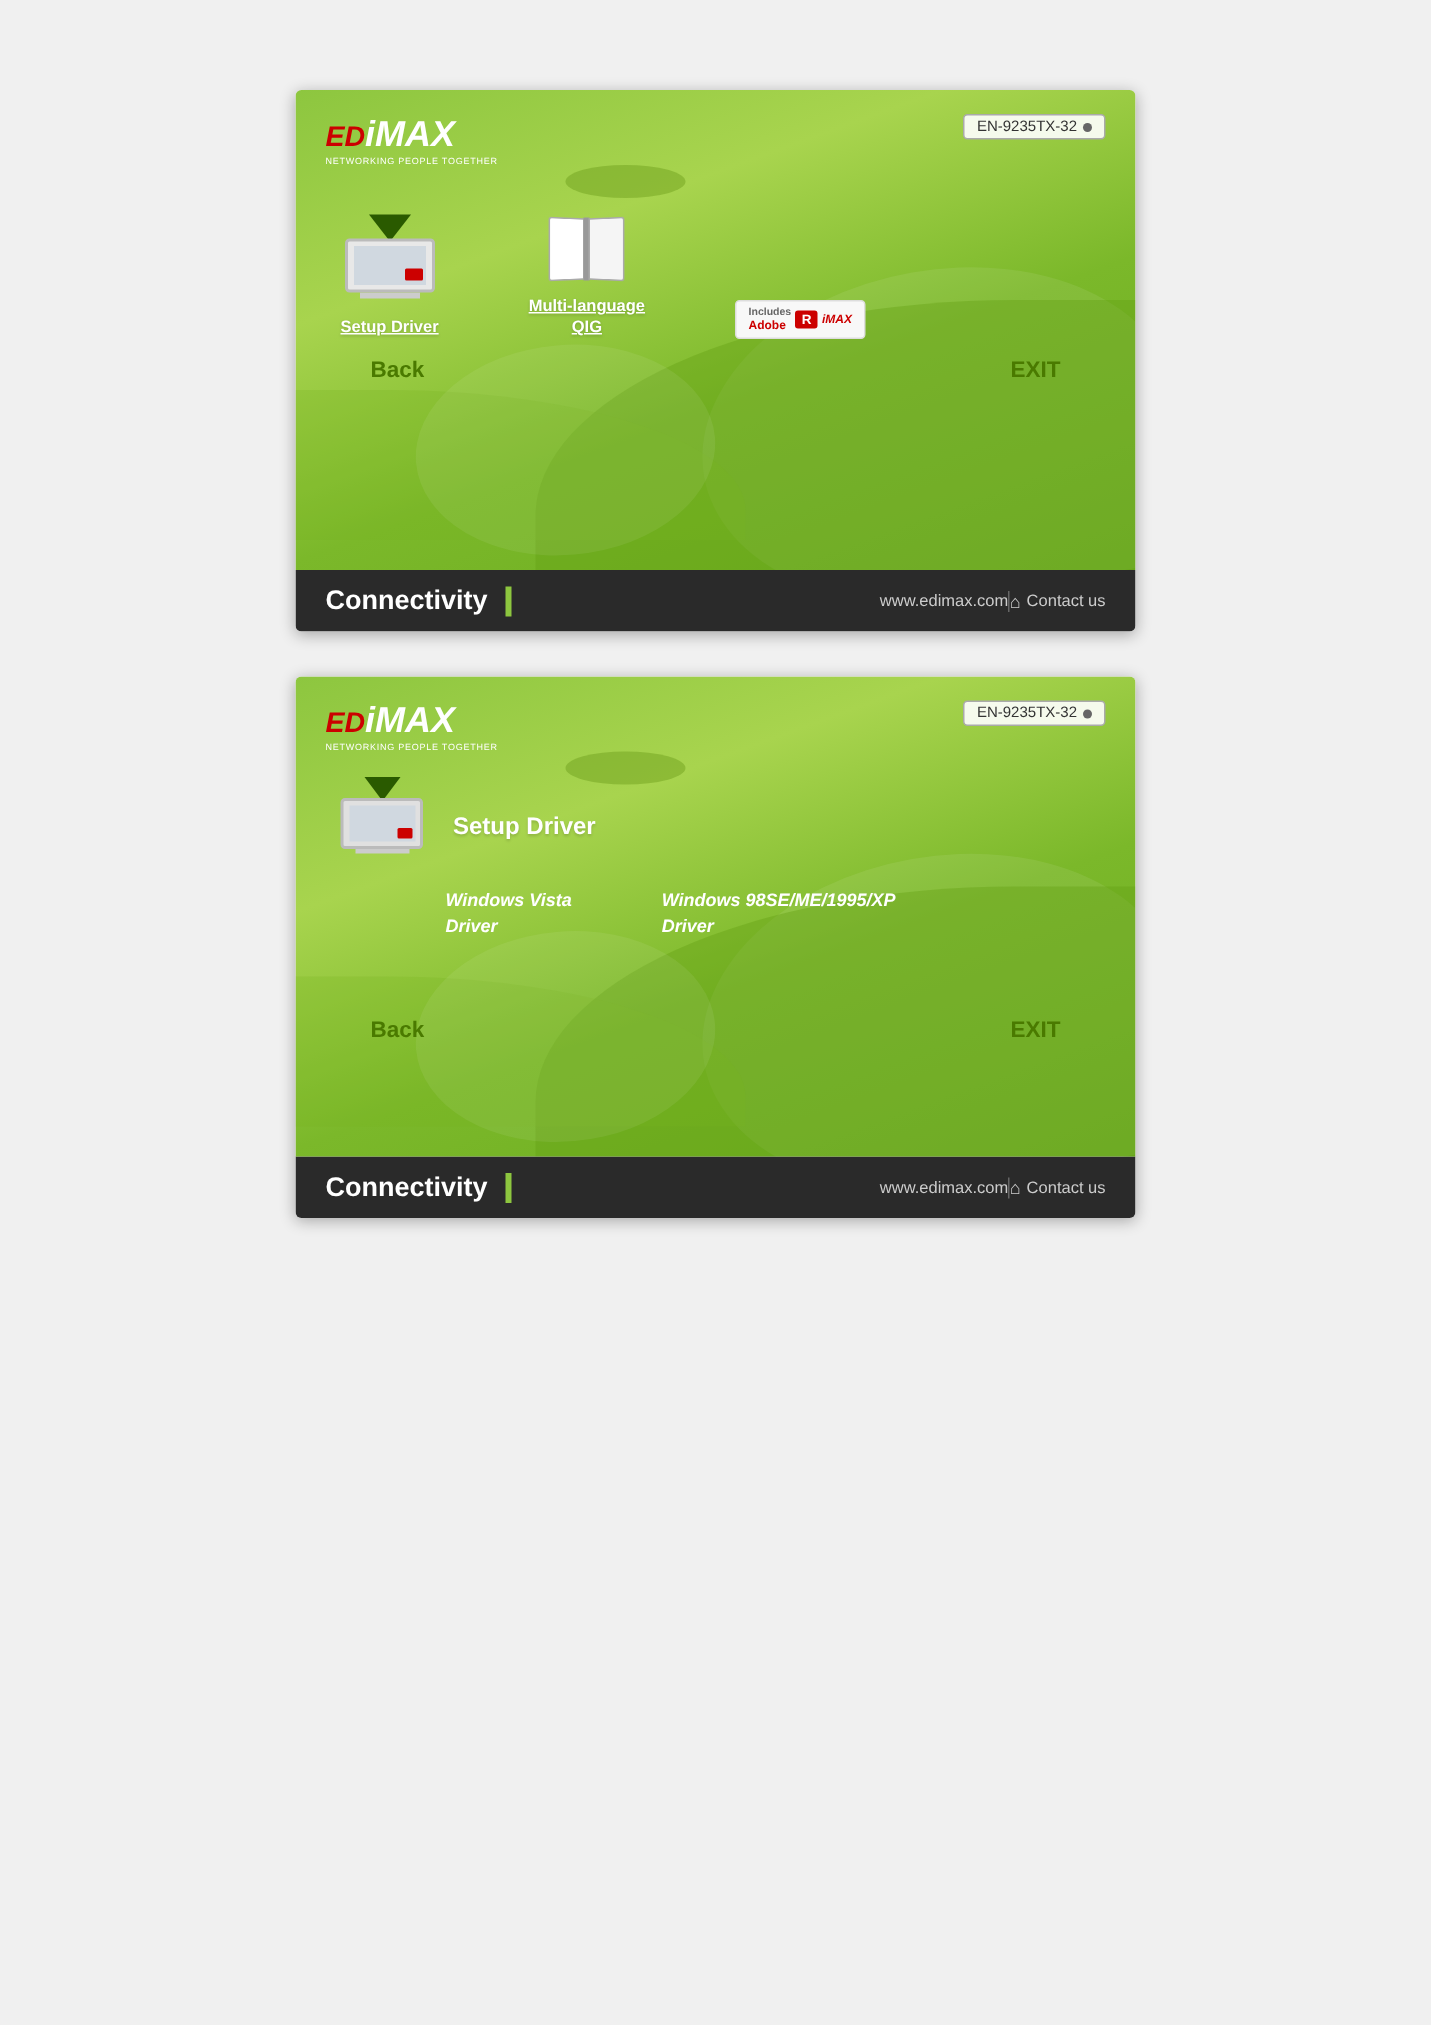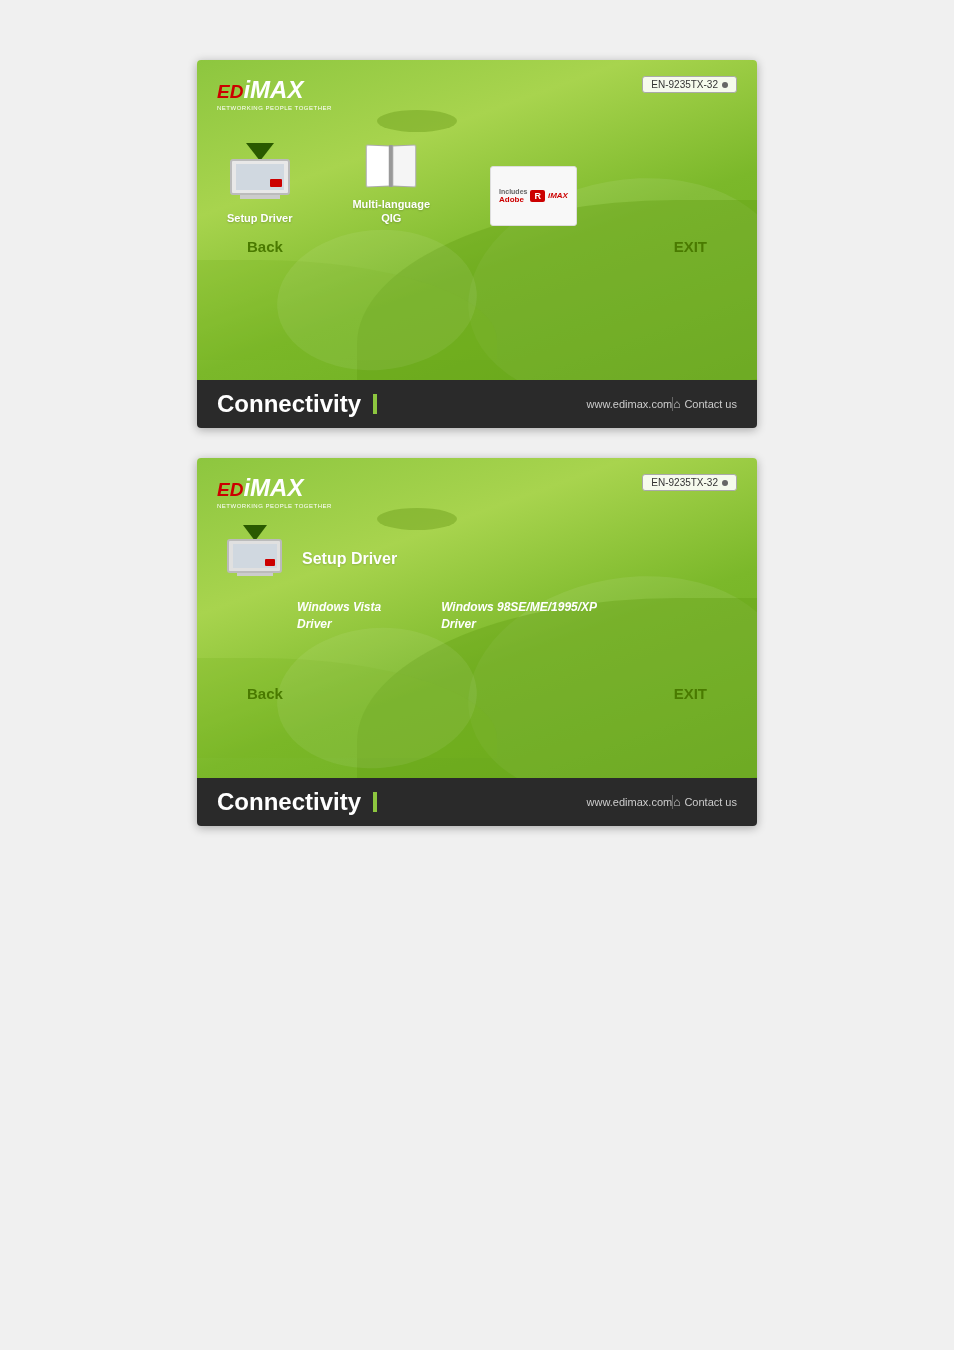--- a/index.html
+++ b/index.html
@@ -264,21 +264,21 @@
     .adobe-area {
       display: flex;
       flex-direction: column;
       align-items: center;
     }
 
     .adobe-badge {
       background: #f8f8f8;
       border: 1px solid #ddd;
       border-radius: 3px;
-      padding: 21px 8px;
+      padding: 4px 8px;
       font-size: 8px;
       color: #c00;
       font-weight: bold;
       display: flex;
       align-items: center;
       gap: 3px;
     }
 
     .adobe-r {
       background: #c00;
@@ -289,20 +289,21 @@
       border-radius: 2px;
     }
 
     .icon-label {
       font-size: 11px;
       color: #fff;
       text-align: center;
       font-weight: 600;
       line-height: 1.3;
       text-shadow: 0 1px 2px rgba(0,0,0,0.2);
+      text-decoration: underline;
     }
 
     .icon-label.bold-label {
       font-weight: 800;
     }
 
     
     .panel-nav {
       display: flex;
       justify-content: space-between;
@@ -326,21 +327,21 @@
     .panel-footer {
       background: #2a2a2a;
       color: #fff;
       display: flex;
       justify-content: space-between;
       align-items: center;
       padding: 10px 20px;
     }
 
     .footer-connectivity {
-      font-size: 24px;
+      font-size: 18px;
       font-weight: 700;
       color: #fff;
       display: flex;
       align-items: center;
       gap: 8px;
     }
 
     .footer-bar {
       width: 4px;
       height: 20px;

